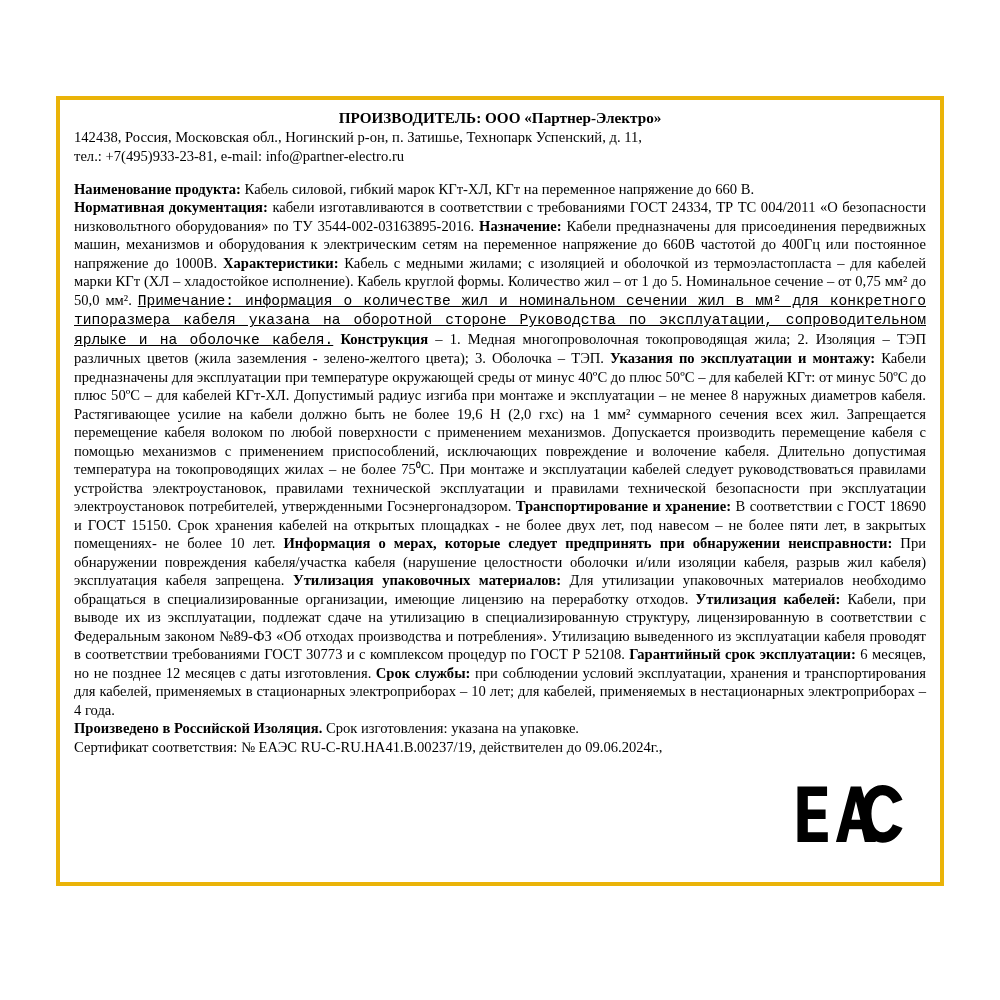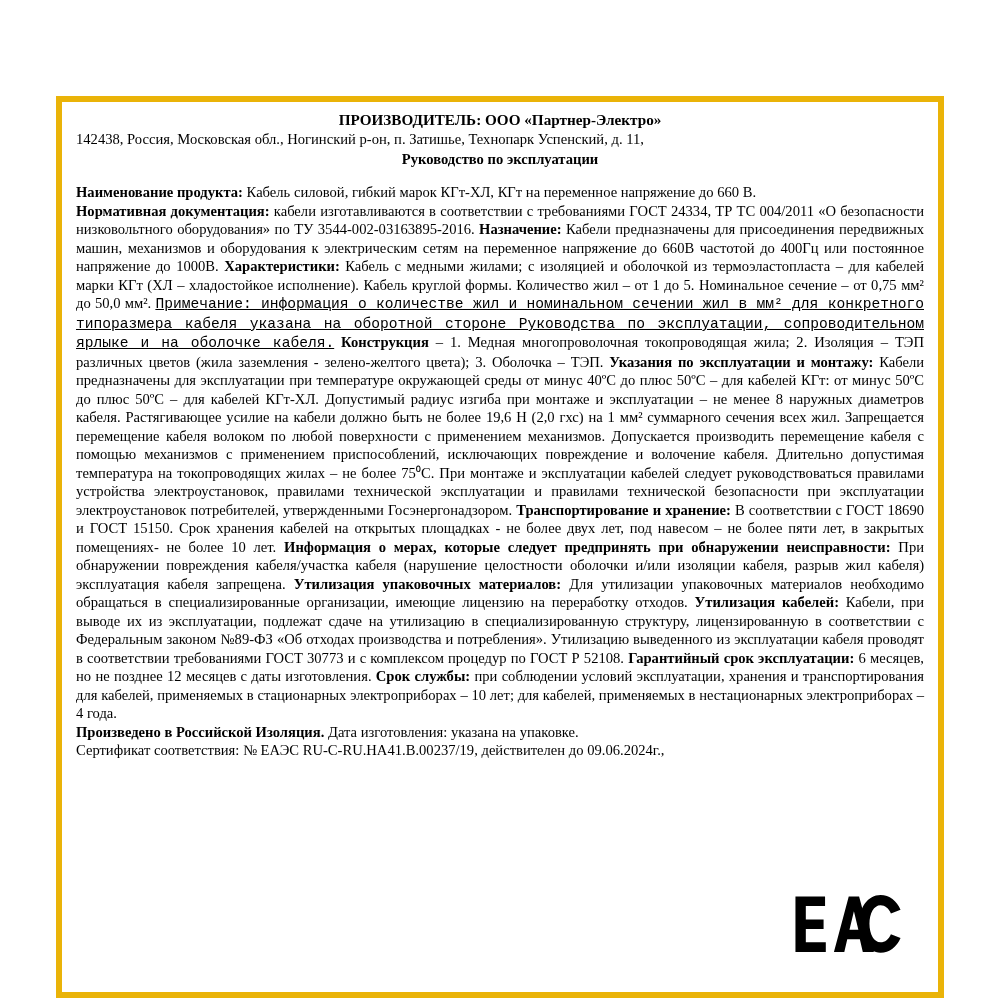--- a/index.html
+++ b/index.html
@@ -15,22 +15,22 @@
     width: 1000px;
     height: 1000px;
     background: #ffffff;
     box-sizing: border-box;
   }
   .sheet {
     position: absolute;
     left: 56px;
     top: 96px;
     width: 888px;
-    height: 902px;
-    border: 6px solid #eab308;
+    height: 790px;
+    border: 4px solid #eab308;
     background: #ffffff;
     box-sizing: border-box;
     padding: 8px 14px 8px 14px;
   }
   .doc {
     font-family: "Liberation Serif", serif;
     font-size: 14.6px;
     line-height: 1.268;
     color: #000000;
     text-align: justify;
@@ -85,30 +85,30 @@
 </style>
 </head>
 <body>
 
 <div class="page">
   <div class="sheet">
     <div class="doc">
 
       <div class="title-line">ПРОИЗВОДИТЕЛЬ: ООО «Партнер-Электро»</div>
       <div class="addr-line">142438, Россия, Московская обл., Ногинский р-он, п. Затишье, Технопарк Успенский, д. 11,</div>
-      <div class="subtitle">Руководство по эксплуатации</div>
+      <div class="addr-line">тел.: +7(495)933-23-81, e-mail: info@partner-electro.ru</div>
 
       <div class="body-block">
         <p class="para"><span class="b">Наименование продукта:</span><span> Кабель силовой, гибкий марок КГт-ХЛ, КГт на переменное напряжение до 660 В.</span></p>
 
         <p class="para"><span class="b">Нормативная документация:</span><span> кабели изготавливаются в соответствии с требованиями ГОСТ 24334, ТР ТС 004/2011 «О безопасности низковольтного оборудования» по ТУ 3544-002-03163895-2016.</span> <span class="b">Назначение:</span><span> Кабели предназначены для присоединения передвижных машин, механизмов и оборудования к электрическим сетям на переменное напряжение до 660В частотой до 400Гц или постоянное напряжение до 1000В.</span> <span class="b">Характеристики:</span><span> Кабель с медными жилами; с изоляцией и оболочкой из термоэластопласта – для кабелей марки КГт (ХЛ – хладостойкое исполнение). Кабель круглой формы. Количество жил – от 1 до 5. Номинальное сечение – от 0,75 мм² до 50,0 мм².</span> <span class="u">Примечание: информация о количестве жил и номинальном сечении жил в мм² для конкретного типоразмера кабеля указана на оборотной стороне Руководства по эксплуатации, сопроводительном ярлыке и на оболочке кабеля.</span> <span class="b">Конструкция</span><span> – 1. Медная многопроволочная токопроводящая жила; 2. Изоляция – ТЭП различных цветов (жила заземления - зелено-желтого цвета); 3. Оболочка – ТЭП.</span> <span class="b">Указания по эксплуатации и монтажу:</span><span> Кабели предназначены для эксплуатации при температуре окружающей среды от минус 40ºС до плюс 50ºС – для кабелей КГт: от минус 50ºС до плюс 50ºС – для кабелей КГт-ХЛ. Допустимый радиус изгиба при монтаже и эксплуатации – не менее 8 наружных диаметров кабеля. Растягивающее усилие на кабели должно быть не более 19,6 Н (2,0 гхс) на 1 мм² суммарного сечения всех жил. Запрещается перемещение кабеля волоком по любой поверхности с применением механизмов. Допускается производить перемещение кабеля с помощью механизмов с применением приспособлений, исключающих повреждение и волочение кабеля. Длительно допустимая температура на токопроводящих жилах – не более 75⁰С. При монтаже и эксплуатации кабелей следует руководствоваться правилами устройства электроустановок, правилами технической эксплуатации и правилами технической безопасности при эксплуатации электроустановок потребителей, утвержденными Госэнергонадзором.</span> <span class="b">Транспортирование и хранение:</span><span> В соответствии с ГОСТ 18690 и ГОСТ 15150. Срок хранения кабелей на открытых площадках - не более двух лет, под навесом – не более пяти лет, в закрытых помещениях- не более 10 лет.</span> <span class="b">Информация о мерах, которые следует предпринять при обнаружении неисправности:</span><span> При обнаружении повреждения кабеля/участка кабеля (нарушение целостности оболочки и/или изоляции кабеля, разрыв жил кабеля) эксплуатация кабеля запрещена.</span> <span class="b">Утилизация упаковочных материалов:</span><span> Для утилизации упаковочных материалов необходимо обращаться в специализированные организации, имеющие лицензию на переработку отходов.</span> <span class="b">Утилизация кабелей:</span><span> Кабели, при выводе их из эксплуатации, подлежат сдаче на утилизацию в специализированную структуру, лицензированную в соответствии с Федеральным законом №89-ФЗ «Об отходах производства и потребления». Утилизацию выведенного из эксплуатации кабеля проводят в соответствии требованиями ГОСТ 30773 и с комплексом процедур по ГОСТ Р 52108.</span> <span class="b">Гарантийный срок эксплуатации:</span><span> 6 месяцев, но не позднее 12 месяцев с даты изготовления.</span> <span class="b">Срок службы:</span><span> при соблюдении условий эксплуатации, хранения и транспортирования для кабелей, применяемых в стационарных электроприборах – 10 лет; для кабелей, применяемых в нестационарных электроприборах – 4 года.</span></p>
       </div>
 
       <div class="tail">
-        <p><span class="b">Произведено в Российской Изоляция.</span><span> Дата изготовления: указана на упаковке.</span></p>
+        <p><span class="b">Произведено в Российской Изоляция.</span><span> Срок изготовления: указана на упаковке.</span></p>
         <p>Сертификат соответствия: № ЕАЭС RU-C-RU.НА41.В.00237/19, действителен до 09.06.2024г.,</p>
       </div>
     </div>
 
     <div class="eac">
       <svg viewBox="0 0 150 100" width="112" height="74" aria-hidden="true">
         <g fill="#000000">
 
           <path d="M4 6 h40 v13 h-26 v18 h24 v13 h-24 v18 h27 v13 h-41 z"></path>
 

